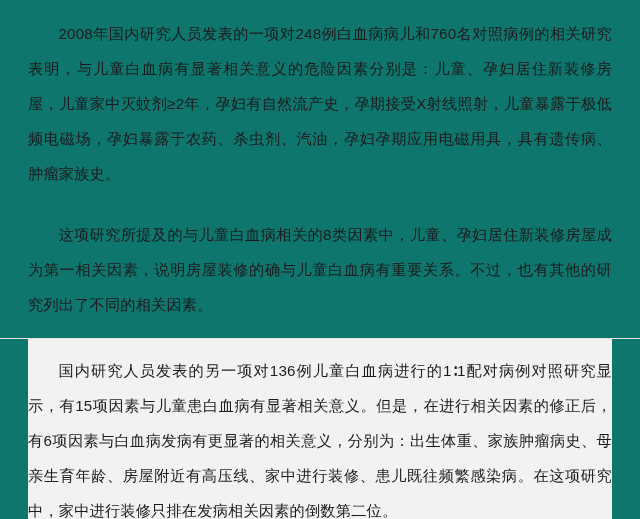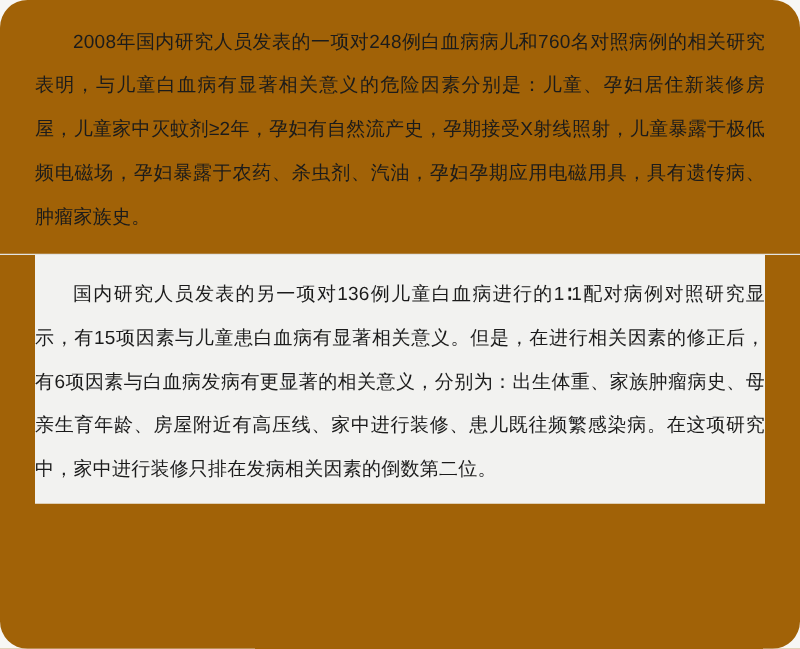--- a/index.html
+++ b/index.html
@@ -10,24 +10,23 @@
     width: 640px;
     height: 519px;
     background: #f7f7f5;
     font-family: "Liberation Sans", sans-serif;
     overflow: hidden;
   }
   .page {
     position: relative;
     width: 640px;
     height: 519px;
-    background: #a16207;
+    background: #0f766e;
     box-sizing: border-box;
     padding: 0 28px;
-    border-radius: 22px;
   }
   .section {
     position: relative;
   }
   .section.alt {
     background: #f2f2f0;
   }
   .para {
     font-size: 15.2px;
     line-height: 35px;
@@ -61,20 +60,21 @@
   }
 </style>
 </head>
 <body>
 
 <div class="page">
 
   <div class="section">
     <div class="spacer-top"></div>
     <p class="para block-a">2008年国内研究人员发表的一项对248例白血病病儿和760名对照病例的相关研究表明，与儿童白血病有显著相关意义的危险因素分别是：儿童、孕妇居住新装修房屋，儿童家中灭蚊剂≥2年，孕妇有自然流产史，孕期接受X射线照射，儿童暴露于极低频电磁场，孕妇暴露于农药、杀虫剂、汽油，孕妇孕期应用电磁用具，具有遗传病、肿瘤家族史。</p>
+    <p class="para block-b">这项研究所提及的与儿童白血病相关的8类因素中，儿童、孕妇居住新装修房屋成为第一相关因素，说明房屋装修的确与儿童白血病有重要关系。不过，也有其他的研究列出了不同的相关因素。</p>
   </div>
 
   <div class="divider"></div>
 
   <div class="section alt">
     <p class="para block-c">国内研究人员发表的另一项对136例儿童白血病进行的1∶1配对病例对照研究显示，有15项因素与儿童患白血病有显著相关意义。但是，在进行相关因素的修正后，有6项因素与白血病发病有更显著的相关意义，分别为：出生体重、家族肿瘤病史、母亲生育年龄、房屋附近有高压线、家中进行装修、患儿既往频繁感染病。在这项研究中，家中进行装修只排在发病相关因素的倒数第二位。</p>
   </div>
 
 </div>
 

